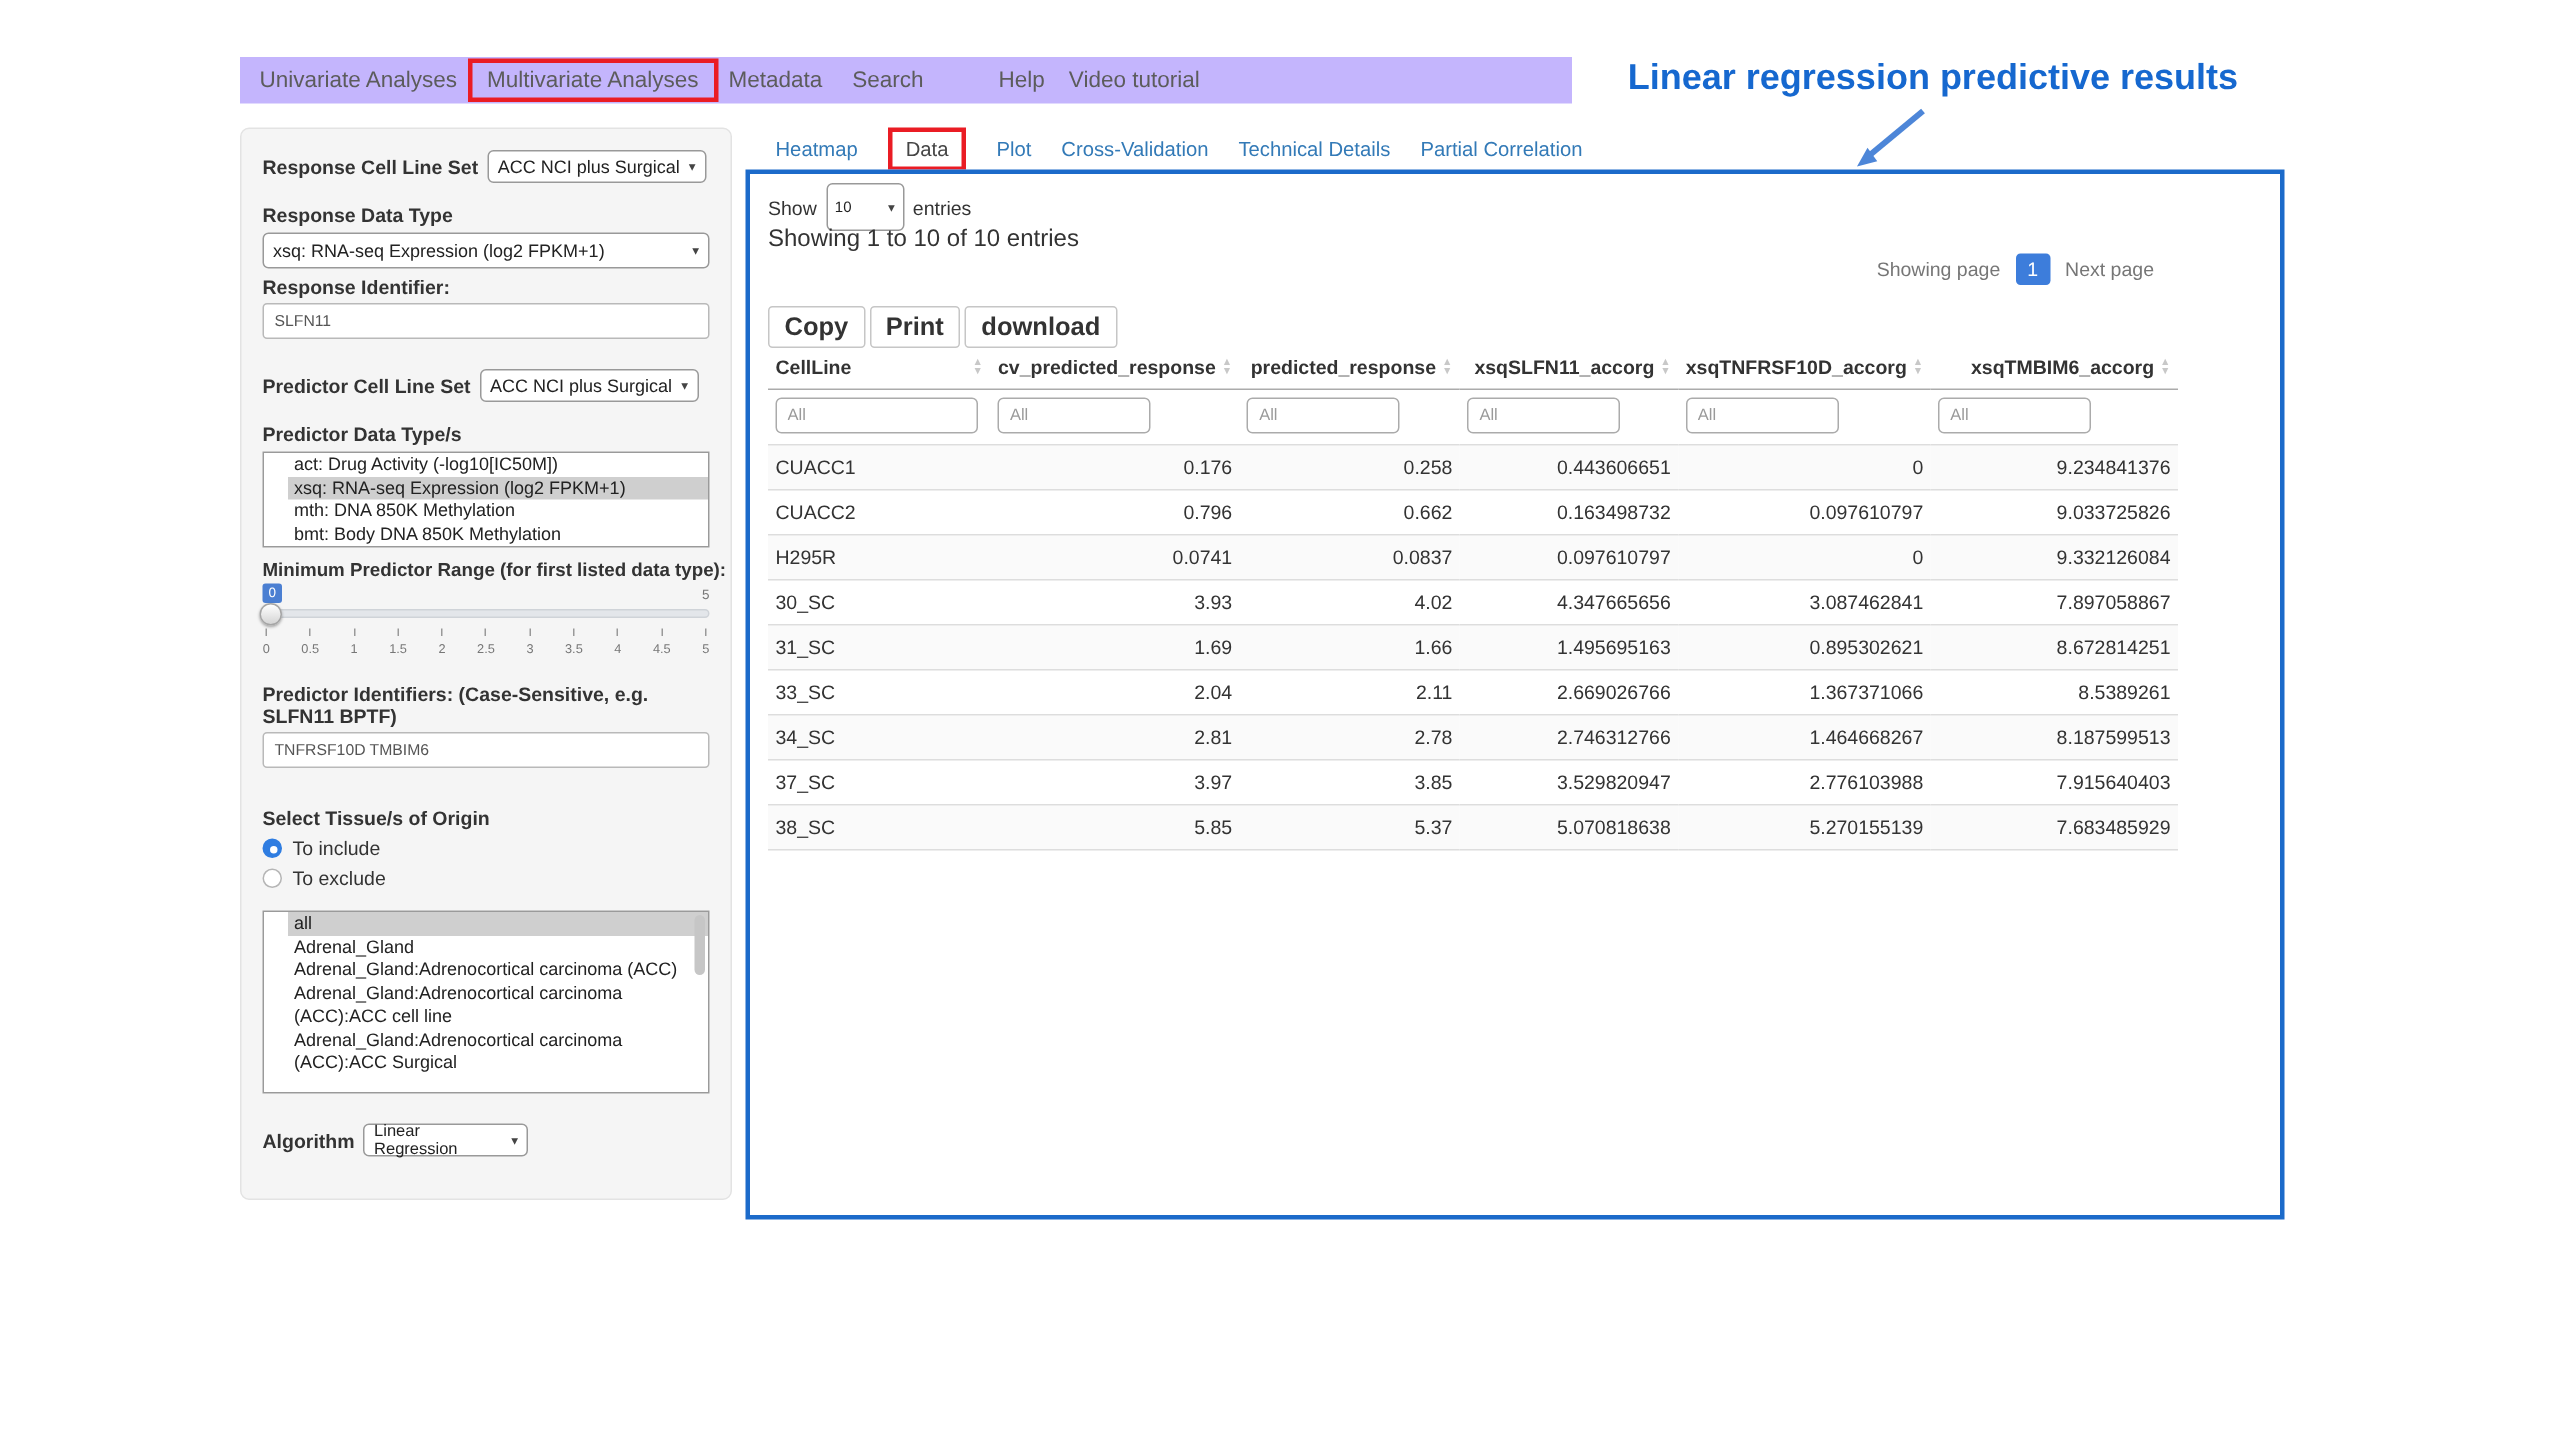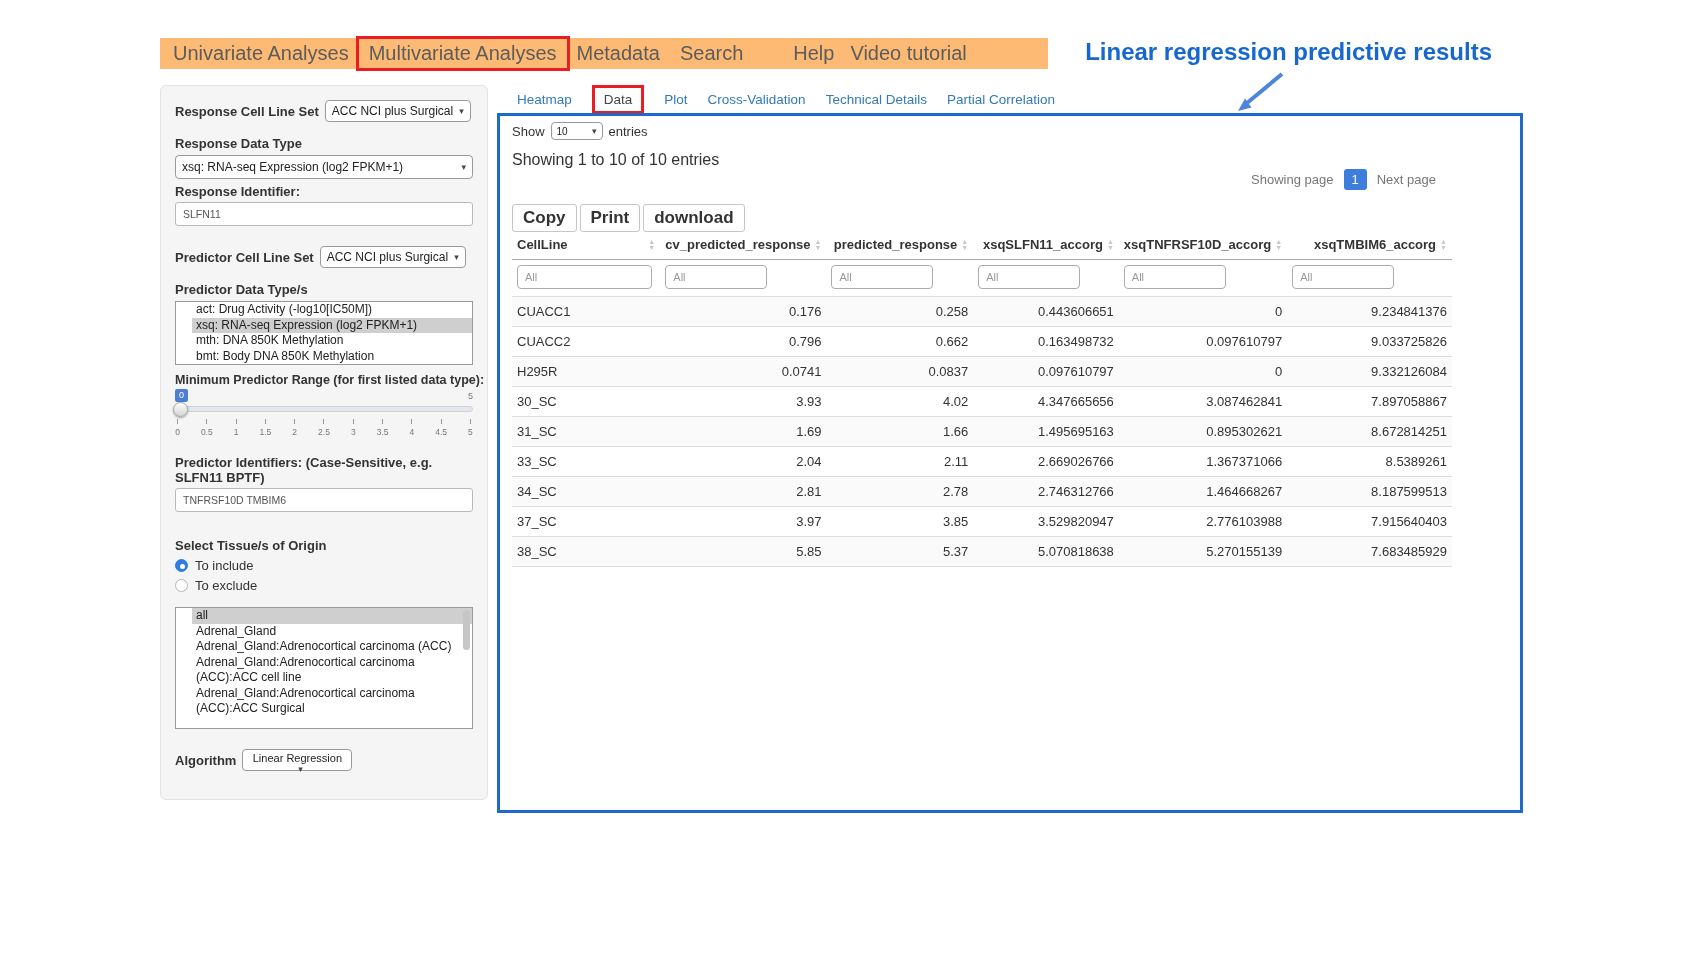--- a/index.html
+++ b/index.html
@@ -1,21 +1,21 @@
 <!DOCTYPE html>
 <html><head>
 <meta charset="utf-8">
 <style>
   * { box-sizing: border-box; }
   body { margin:0; background:#fff; font-family:"Liberation Sans","DejaVu Sans",sans-serif; }
   .canvas { position:relative; width:1700px; height:956px; background:#fff; overflow:hidden; }
 
   
   .navbar { position:absolute; left:160px; top:38px; width:888px; height:31px;
-            background:#fdba74; display:flex; align-items:center; font-size:20px; color:#5c5c5c; }
+            background:#c4b5fd; display:flex; align-items:center; font-size:15px; color:#5c5c5c; }
   .nav-item { cursor:pointer; white-space:nowrap; }
   .nav-redbox { border:3px solid #ea1c24; padding:3px 10px; margin-left:7px; display:inline-flex; align-items:center; }
 
   
   .annotation-title { position:absolute; left:1060px; top:38px; width:432px; text-align:right;
                       font-size:24px; font-weight:bold; color:#1668cf; }
   .annotation-arrow { position:absolute; left:1232px; top:70px; }
 
   
   .sidebar { position:absolute; left:160px; top:85px; width:328px; height:715px;
@@ -23,22 +23,22 @@
              padding:14px; font-size:13px; color:#333; }
   .lbl { font-weight:bold; font-size:13px; color:#333; }
   .lbl-sm { font-weight:bold; font-size:12.5px; white-space:nowrap; }
   .field-row { display:flex; align-items:center; gap:6px; }
   .select { display:inline-flex; align-items:center; justify-content:space-between;
             background:#fff; border:1px solid #999; border-radius:4px; padding:2px 6px;
             font-size:12px; height:22px; cursor:pointer; color:#222; }
   .select .caret { font-size:9px; color:#444; margin-left:6px; }
   .select.full { width:100%; height:24px; }
   .select.sm { width:146px; }
-  .select.xs { width:52px; height:18px; font-size:10px; padding:1px 5px; }
-  .select.alg { width:110px; font-size:11px; height:22px;flex-direction:column; }
+  .select.xs { width:52px; height:32px; font-size:10px; padding:1px 5px; }
+  .select.alg { width:110px; font-size:11px; height:22px; }
   .text-input { width:100%; height:24px; border:1px solid #b9b9b9; border-radius:3px; background:#fff;
                 font-size:10.5px; color:#555; padding:0 7px; font-family:inherit; }
   .listbox { background:#fff; border:1px solid #9a9a9a; position:relative; overflow:hidden; width:100%; }
   .opt { font-size:12px; line-height:15.5px; padding:0 4px; white-space:nowrap; overflow:hidden; cursor:pointer; color:#222;margin-left:16px; }
   .opt.selected { background:#cfcfcf; }
   .listbox.wrap .opt { white-space:normal; padding-right:12px; }
   .scrollbar { position:absolute; right:2px; top:2px; width:7px; height:40px; background:#c6c6c6; border-radius:4px; }
 
   
   .slider { position:relative; height:56px; }

